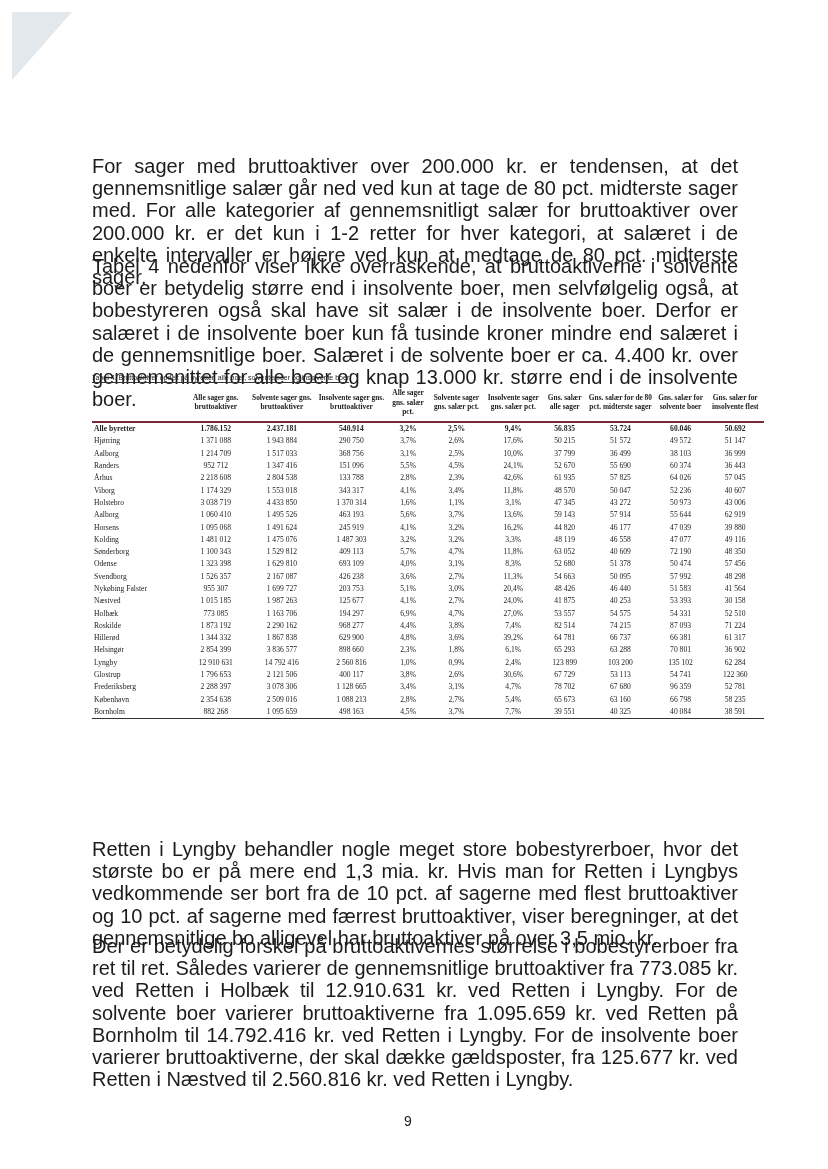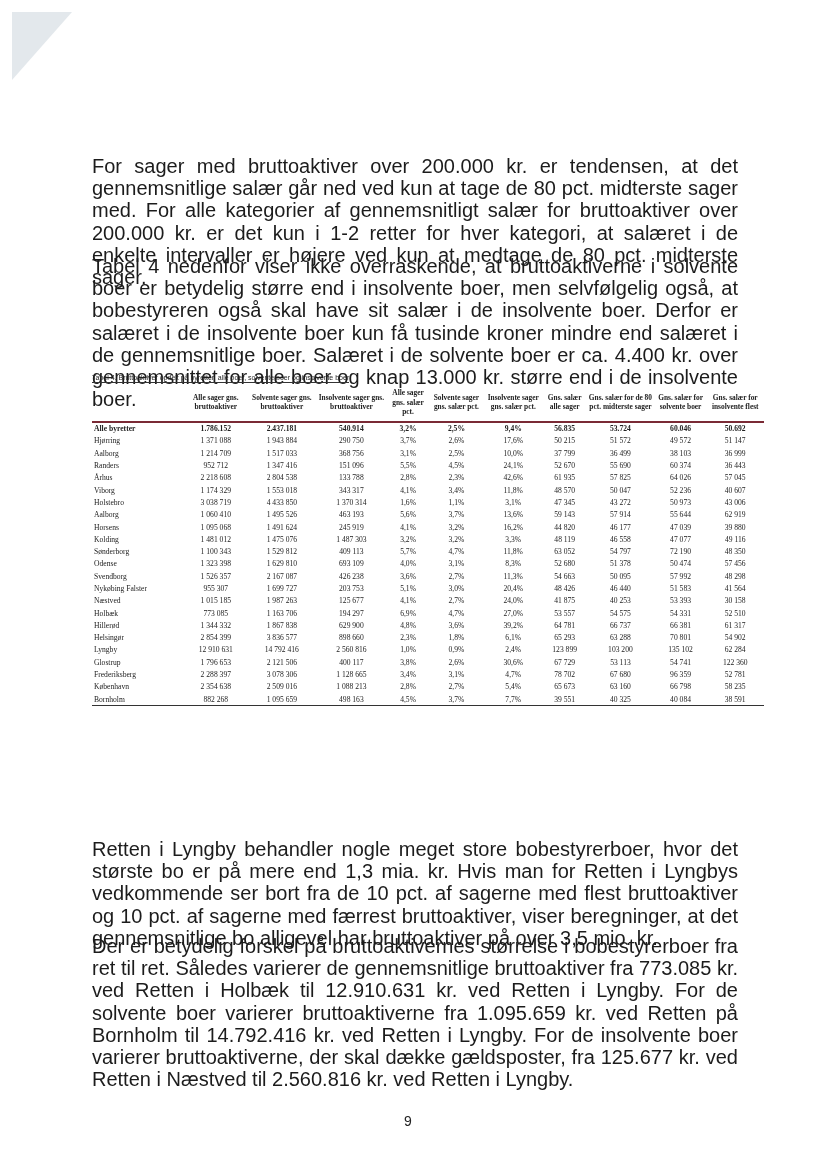--- a/index.html
+++ b/index.html
@@ -187,21 +187,21 @@
       </tr>
       <tr>
         <td class="name">Sønderborg</td>
         <td>1 100 343</td>
         <td>1 529 812</td>
         <td>409 113</td>
         <td>5,7%</td>
         <td>4,7%</td>
         <td>11,8%</td>
         <td>63 052</td>
-        <td>54 797</td>
+        <td>40 609</td>
         <td>72 190</td>
         <td>48 350</td>
       </tr>
       <tr>
         <td class="name">Odense</td>
         <td>1 323 398</td>
         <td>1 629 810</td>
         <td>693 109</td>
         <td>4,0%</td>
         <td>3,1%</td>
@@ -257,20 +257,33 @@
         <td>194 297</td>
         <td>6,9%</td>
         <td>4,7%</td>
         <td>27,0%</td>
         <td>53 557</td>
         <td>54 575</td>
         <td>54 331</td>
         <td>52 510</td>
       </tr>
       <tr>
+        <td class="name">Roskilde</td>
+        <td>1 873 192</td>
+        <td>2 290 162</td>
+        <td>968 277</td>
+        <td>4,4%</td>
+        <td>3,8%</td>
+        <td>7,4%</td>
+        <td>82 514</td>
+        <td>74 215</td>
+        <td>87 093</td>
+        <td>71 224</td>
+      </tr>
+      <tr>
         <td class="name">Hillerød</td>
         <td>1 344 332</td>
         <td>1 867 838</td>
         <td>629 900</td>
         <td>4,8%</td>
         <td>3,6%</td>
         <td>39,2%</td>
         <td>64 781</td>
         <td>66 737</td>
         <td>66 381</td>
@@ -280,21 +293,21 @@
         <td class="name">Helsingør</td>
         <td>2 854 399</td>
         <td>3 836 577</td>
         <td>898 660</td>
         <td>2,3%</td>
         <td>1,8%</td>
         <td>6,1%</td>
         <td>65 293</td>
         <td>63 288</td>
         <td>70 801</td>
-        <td>54 902</td>
+        <td>36 902</td>
       </tr>
       <tr>
         <td class="name">Lyngby</td>
         <td>12 910 631</td>
         <td>14 792 416</td>
         <td>2 560 816</td>
         <td>1,0%</td>
         <td>0,9%</td>
         <td>2,4%</td>
         <td>123 899</td>

